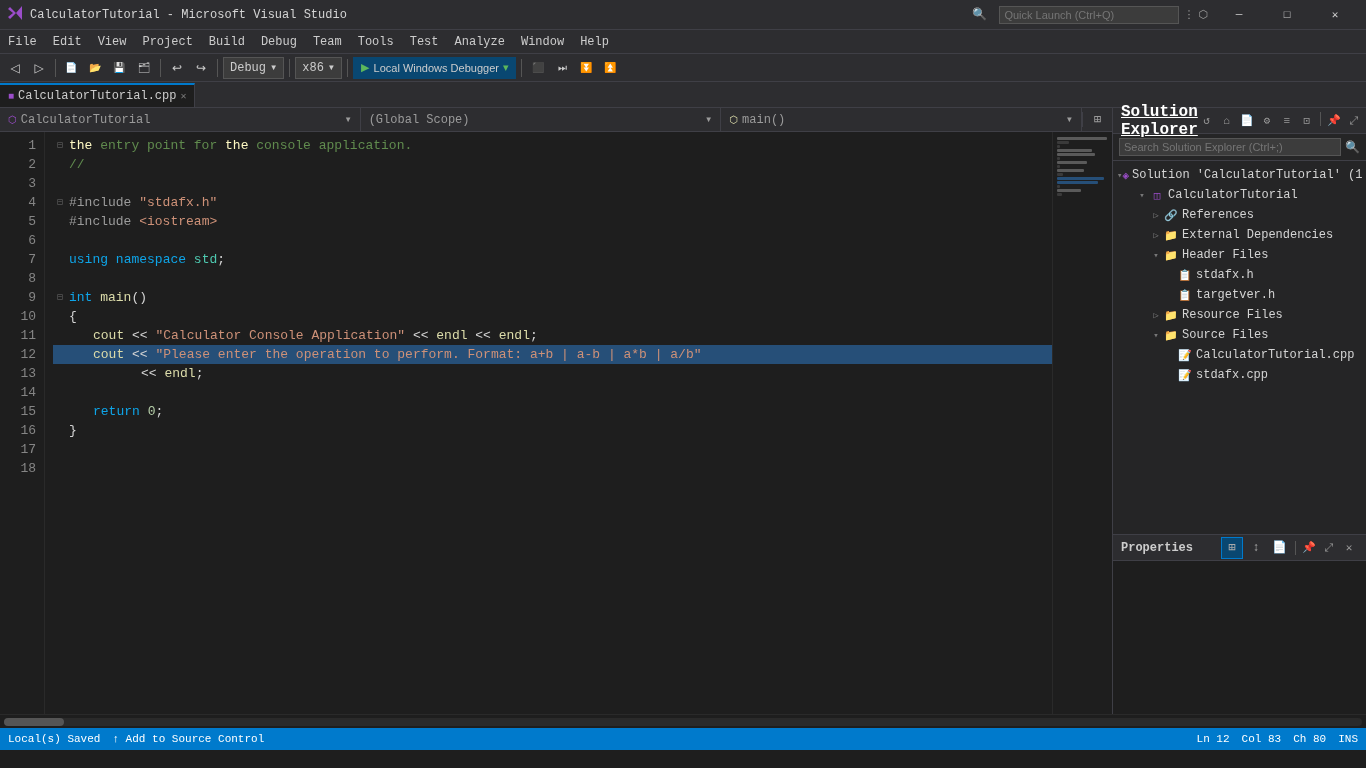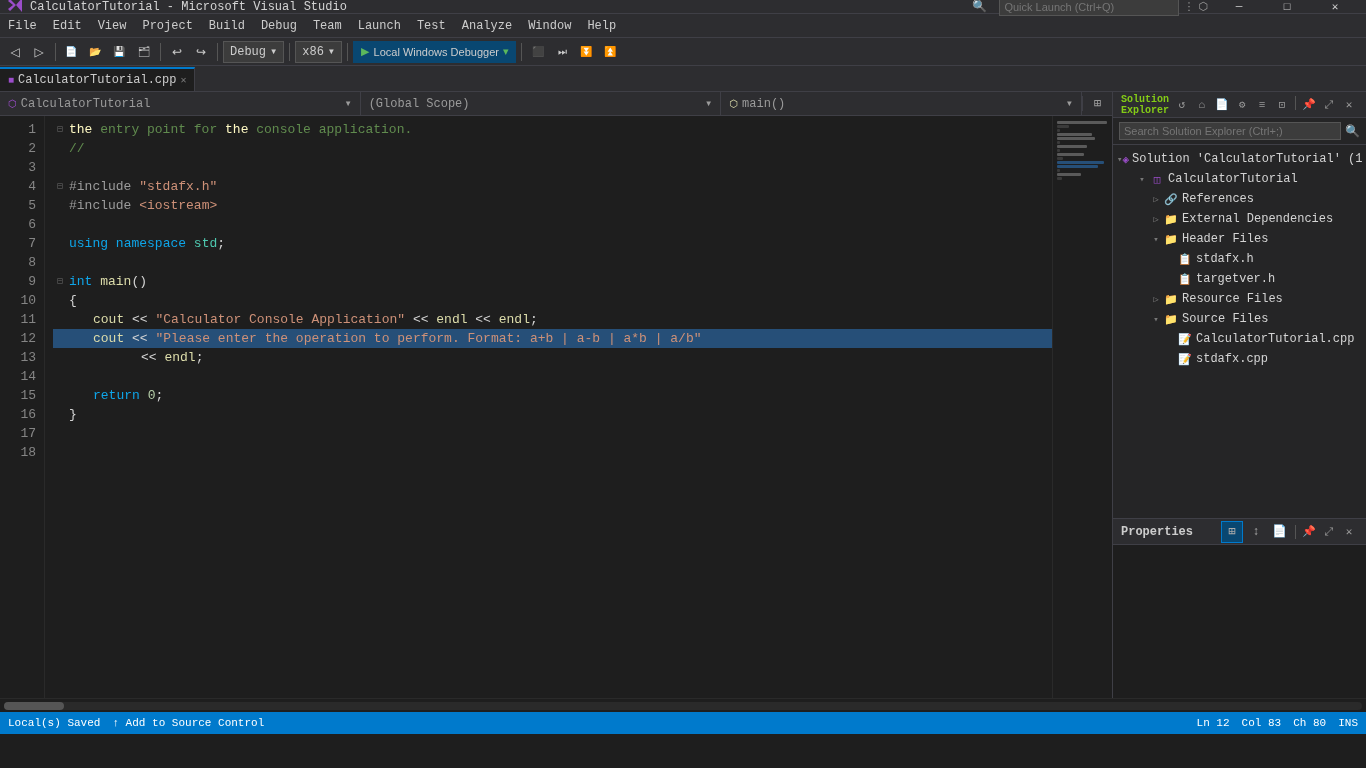--- a/index.html
+++ b/index.html
@@ -9,21 +9,21 @@
       font-family: 'Consolas', 'Courier New', monospace;
       font-size: 12px;
       overflow: hidden;
       width: 1366px;
       height: 768px;
     }
 
     
     #titlebar {
       background: #2d2d30;
-      height: 14px;
+      height: 30px;
       display: flex;
       align-items: center;
       justify-content: space-between;
       padding: 4px 8px;
       border-bottom: 1px solid #3f3f46;
     }
     #titlebar-left {
       display: flex;
       align-items: center;
       gap: 6px;
@@ -279,23 +279,24 @@
     #solution-explorer-header {
       background: #2d2d30;
       height: 26px;
       display: flex;
       align-items: center;
       padding: 0 8px;
       border-bottom: 1px solid #3f3f46;
       justify-content: space-between;
     }
     #solution-explorer-title {
-      font-size: 10px;
-      color: #84cc16;
+      font-size: 16px;
+      color: #ffffff;
       font-weight: bold;
+      text-decoration: underline;
     }
     #solution-explorer-toolbar {
       display: flex;
       gap: 2px;
     }
     .se-btn {
       width: 18px;
       height: 18px;
       display: flex;
       align-items: center;
@@ -473,21 +474,21 @@
 </div>
 
 <div id="menubar">
   <div class="menu-item">File</div>
   <div class="menu-item">Edit</div>
   <div class="menu-item">View</div>
   <div class="menu-item">Project</div>
   <div class="menu-item">Build</div>
   <div class="menu-item">Debug</div>
   <div class="menu-item">Team</div>
-  <div class="menu-item">Launch</div>
+  <div class="menu-item">Tools</div>
   <div class="menu-item">Test</div>
   <div class="menu-item">Analyze</div>
   <div class="menu-item">Window</div>
   <div class="menu-item">Help</div>
 </div>
 
 <div id="toolbar">
   <button class="toolbar-btn">◁</button>
   <button class="toolbar-btn">▷</button>
   <div class="toolbar-separator"></div>

